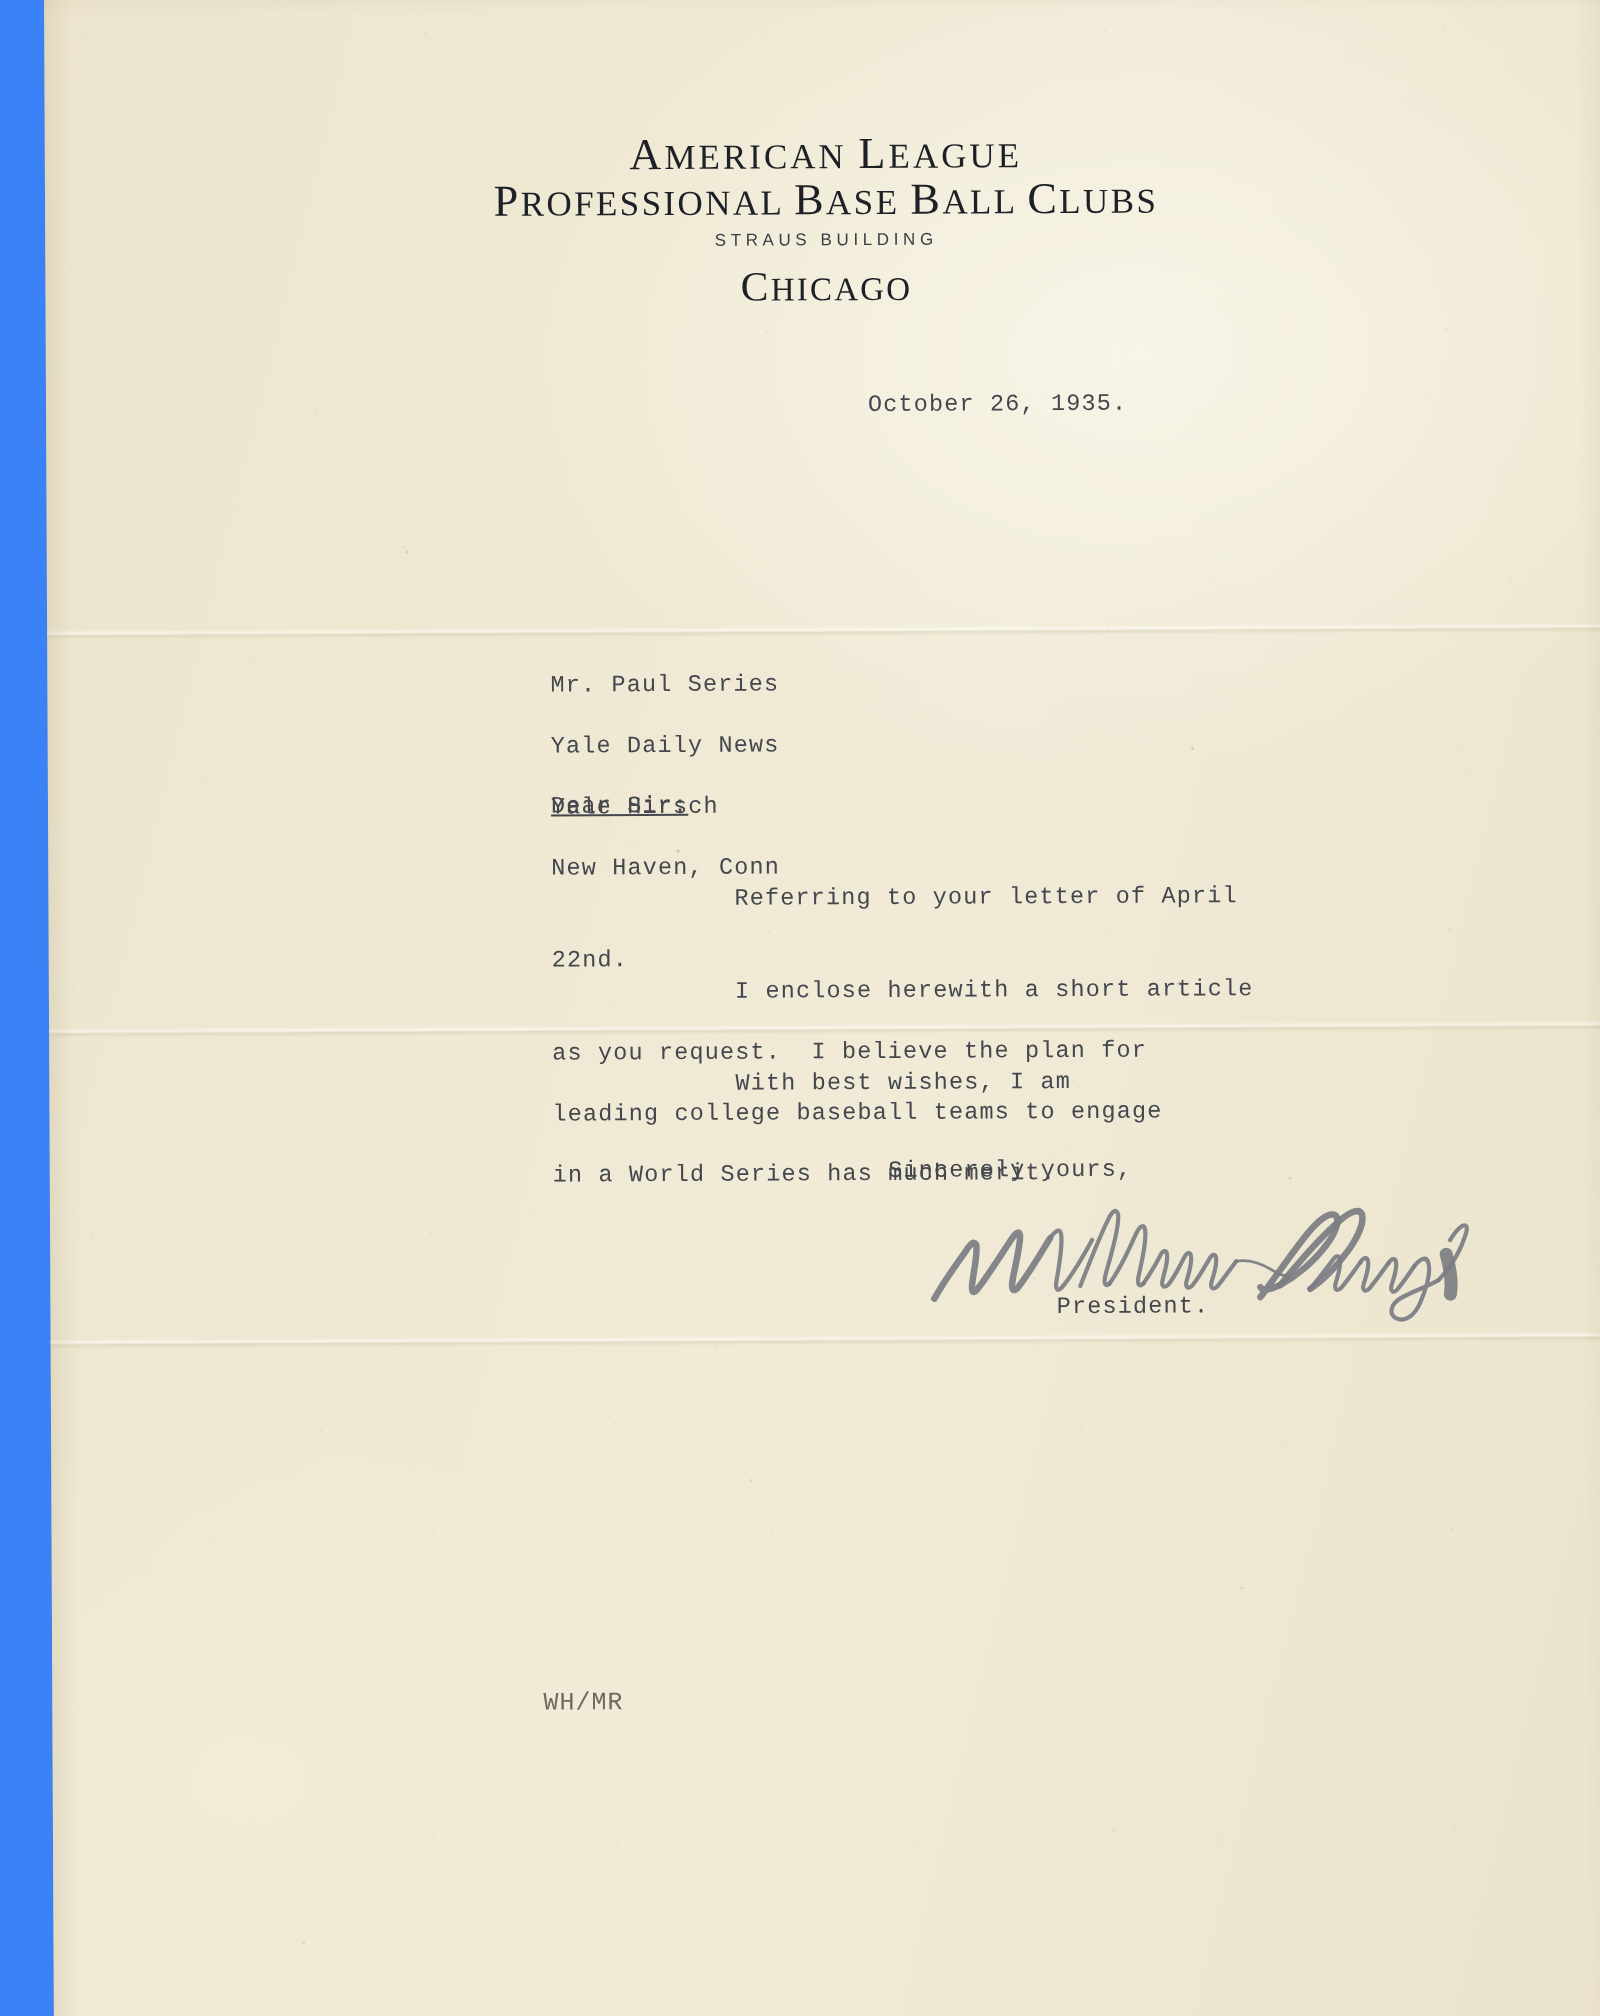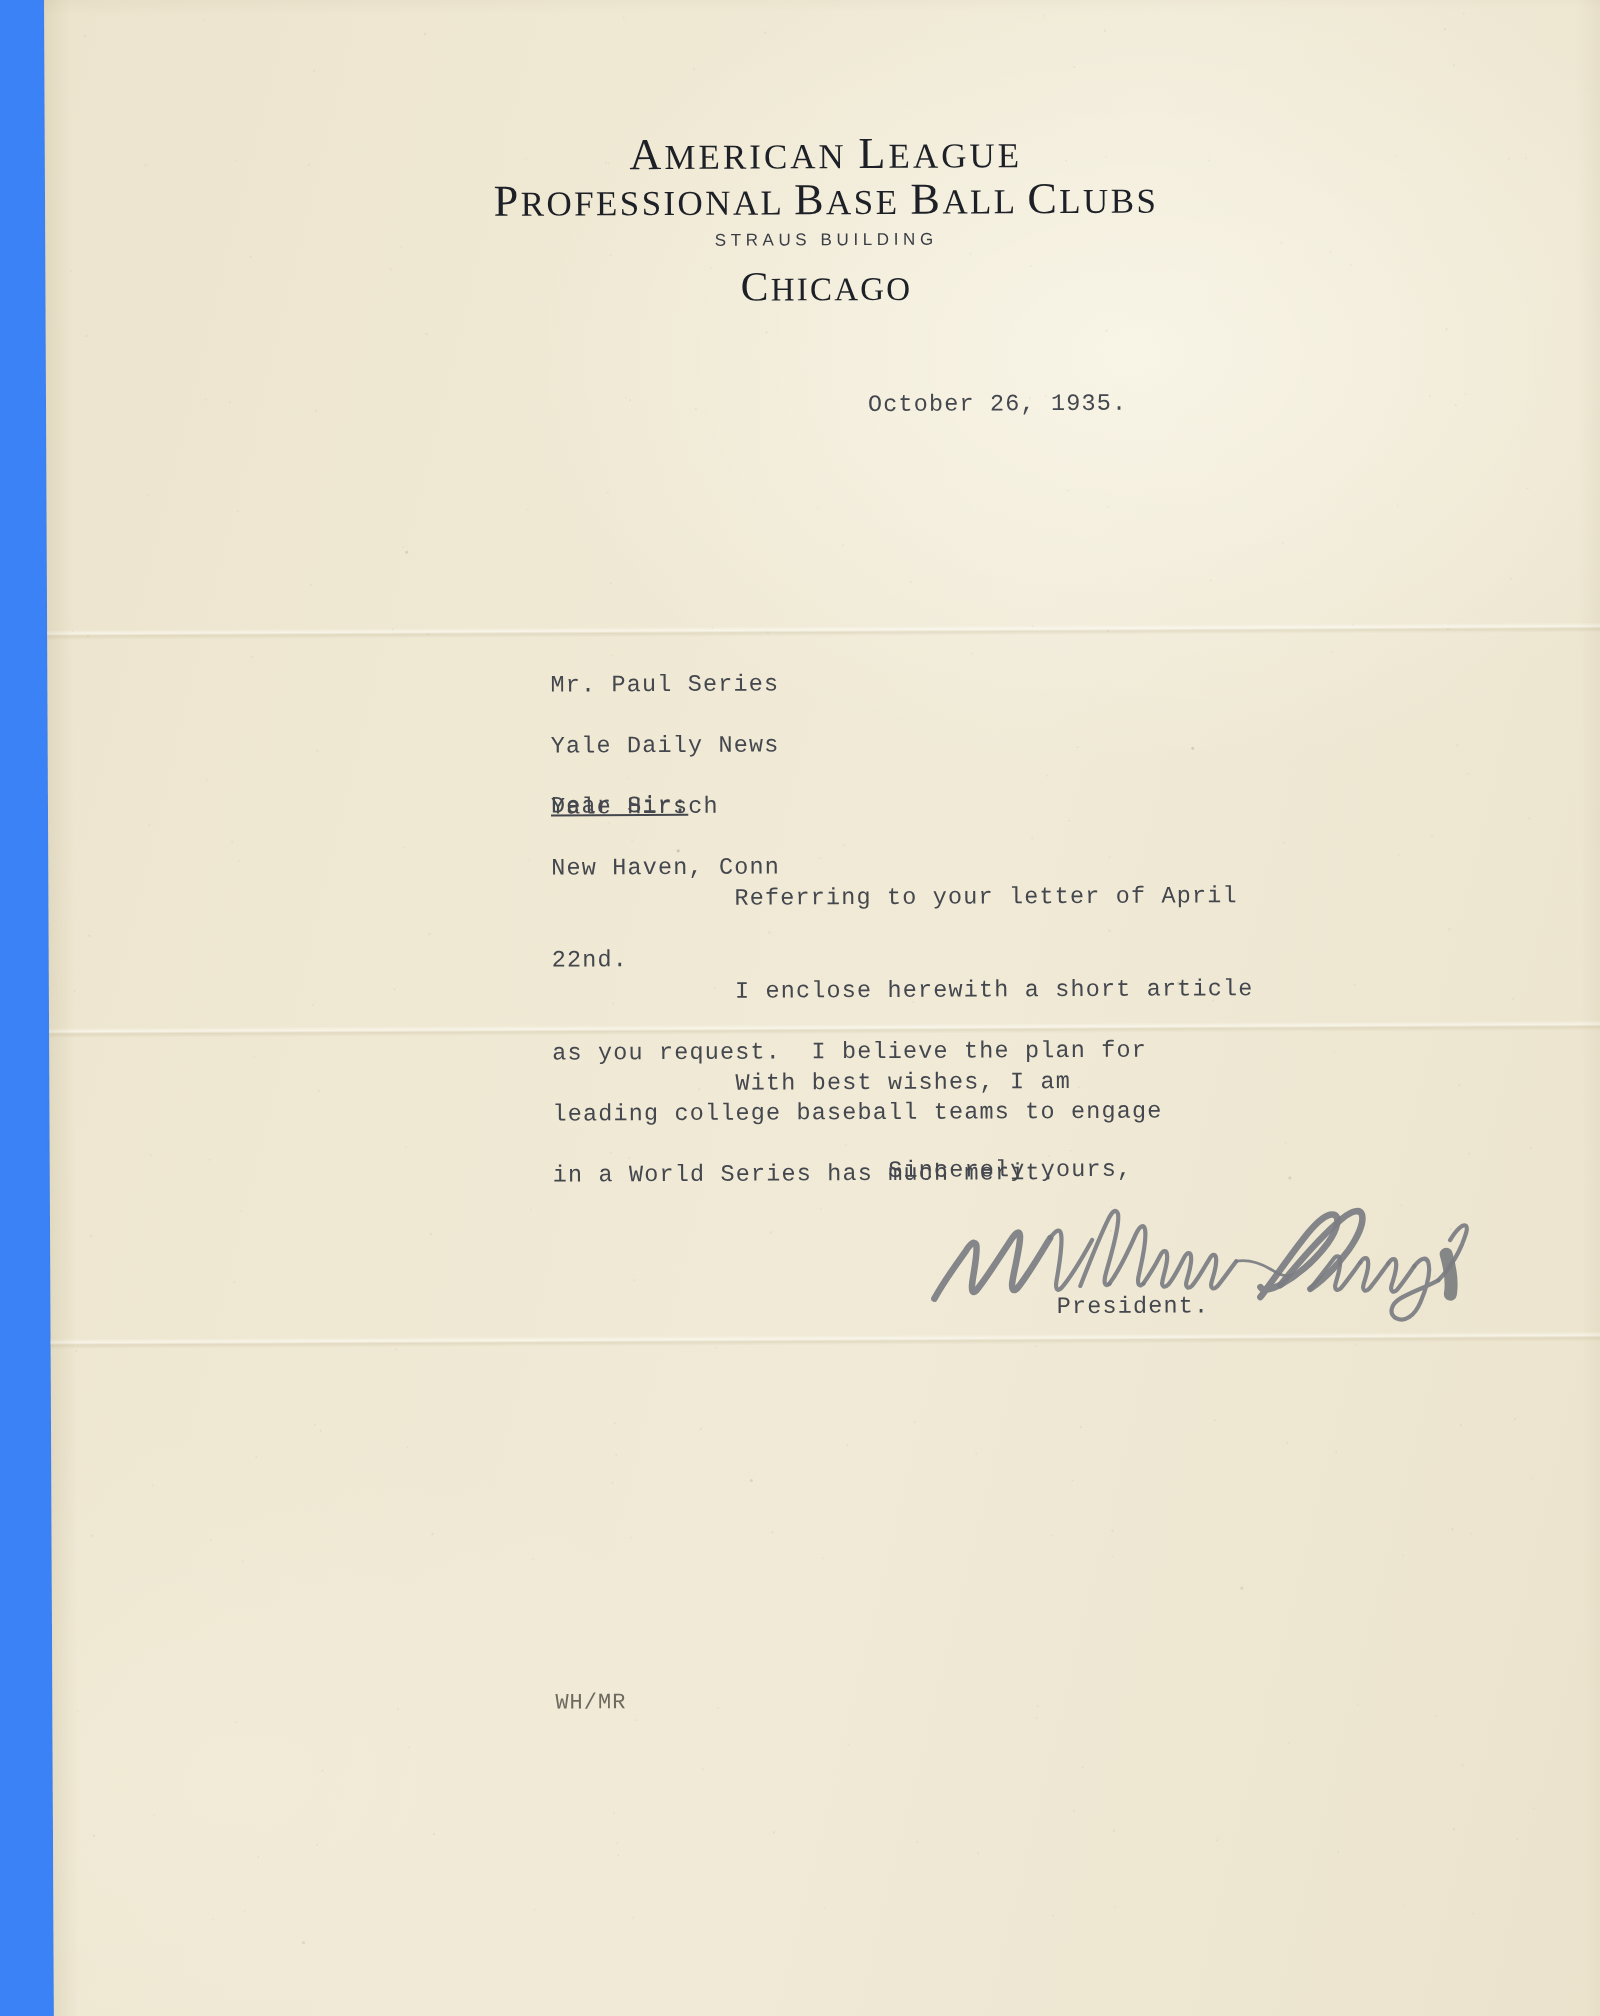--- a/index.html
+++ b/index.html
@@ -138,22 +138,22 @@
   }
 
   #date-line       { left: 822px;  top: 400px; }
   #address-block   { left: 503px;  top: 648px; }
   #salutation      { left: 503px;  top: 800px; text-decoration: underline; }
   #para-1          { left: 503px;  top: 862px; }
   #para-2          { left: 503px;  top: 955px; }
   #closing-wishes  { left: 503px;  top: 1078px; }
   #closing-sincere { left: 503px;  top: 1166px; }
   #title-line      { left: 503px;  top: 1303px; }
-  #initials-line   { left: 503px;  top: 1697px;
-                     font-size: 22px; color: #6d6a60; letter-spacing: 1px; }
+  #initials-line   { left: 491px;  top: 1697px;
+                     font-size: 25px; color: #6d6a60; letter-spacing: 1px; }
 
   
   #signature {
     position: absolute;
     left: 880px;
     top: 1205px;
     width: 560px;
     height: 135px;
     pointer-events: none;
   }

